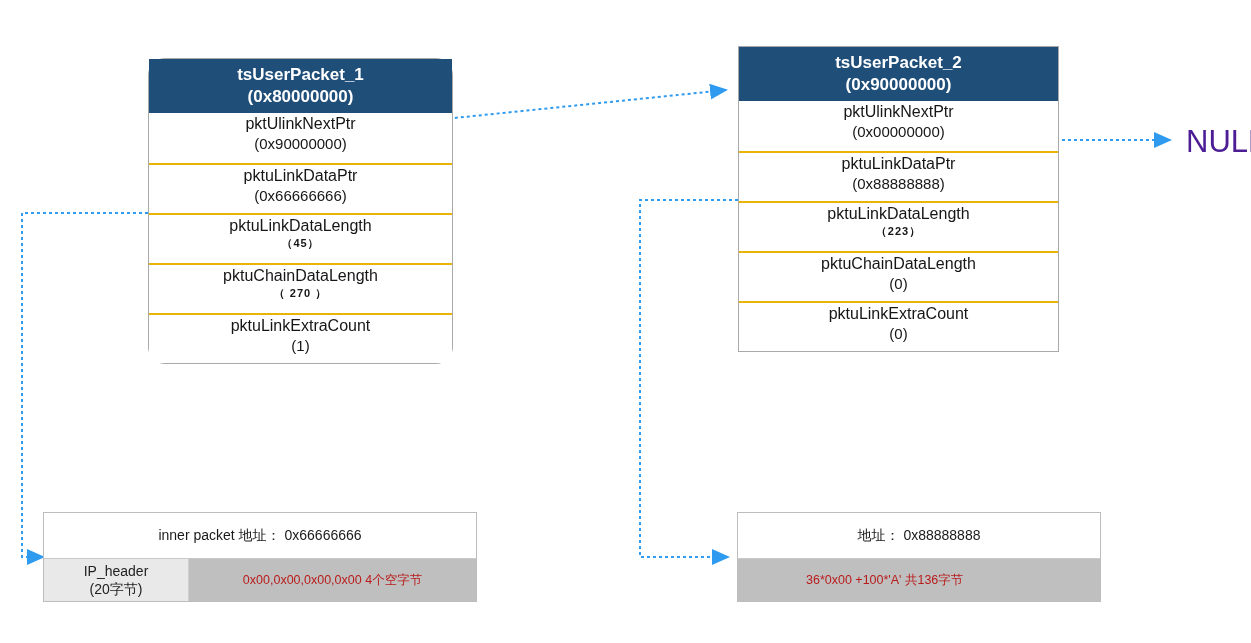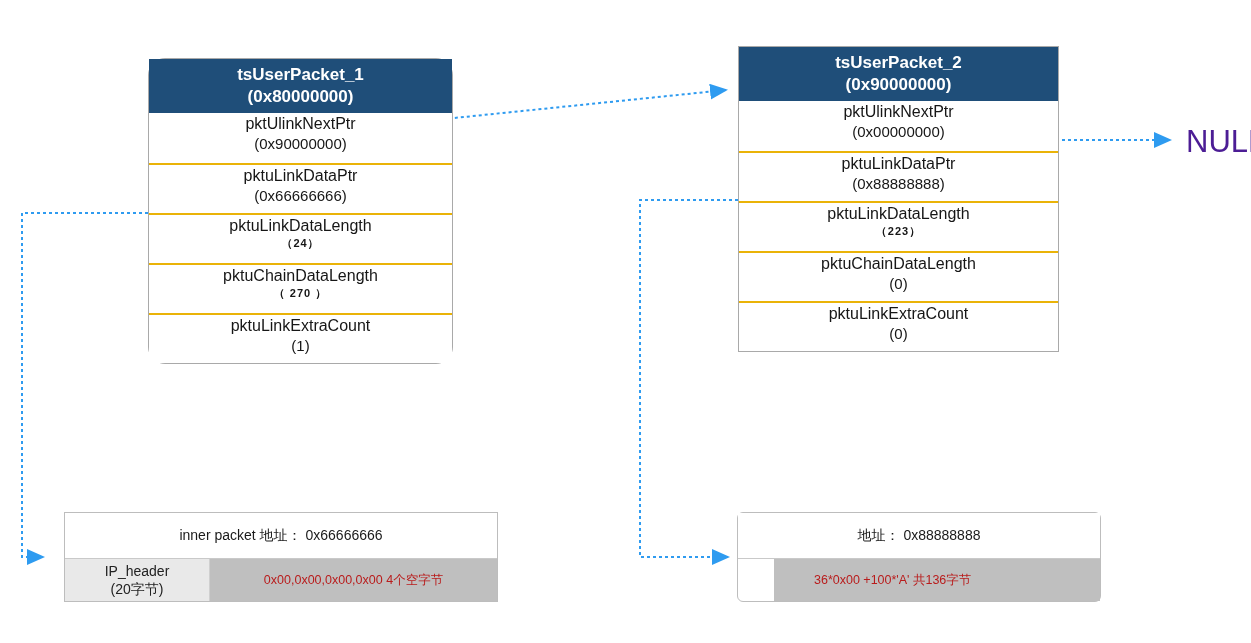--- a/index.html
+++ b/index.html
@@ -32,37 +32,37 @@
   .prow .fval  { font-size:15px; }
   .prow .fval.small-bold { font-size:11px; font-weight:bold; letter-spacing:1px; }
   
   .null-label {
     position:absolute; left:1186px; top:124px; font-size:31px; color:#4c1d95;
   }
   
   .buf {
     position:absolute; border:1px solid #bdbdbd; background:#ffffff;
   }
-  .buf-1 { left:64px; top:512px; width:434px; }
-  .buf-2 { left:737px; top:512px; width:364px;border-radius:6px; }
+  .buf-1 { left:43px; top:512px; width:434px; }
+  .buf-2 { left:737px; top:512px; width:364px; }
   .buf-title {
     height:45px; display:flex; align-items:center; justify-content:center;
     font-size:14px; color:#1a1a1a; background:#ffffff;
   }
   .buf-body { display:flex; height:43px; border-top:1px solid #c9c9c9; }
   .buf-cell-light {
     width:145px; background:#e9e9e9; border-right:1px solid #cfcfcf;
     display:flex; flex-direction:column; align-items:center; justify-content:center;
     font-size:14px; color:#222222; line-height:1.3;
   }
   .buf-cell-gray {
     flex:1; background:#bfbfbf; display:flex; align-items:center;
     justify-content:center; font-size:12.5px; color:#b91c1c;
   }
-  .buf-cell-gray.align-left { justify-content:flex-start; padding-left:40px;margin-left:36px; }
+  .buf-cell-gray.align-left { justify-content:flex-start; padding-left:68px; }
 </style>
 </head>
 <body>
 
 <div class="canvas">
 
   <svg class="arrow-layer" viewBox="0 0 1251 643" xmlns="http://www.w3.org/2000/svg">
     <defs>
       <marker id="ah" markerWidth="10" markerHeight="8" refX="8" refY="4" orient="auto">
         <polygon points="0,0 9,4 0,8" fill="#2E9BF0"></polygon>
@@ -82,21 +82,21 @@
     <div class="prow">
       <div class="fname">pktUlinkNextPtr</div>
       <div class="fval">(0x90000000)</div>
     </div>
     <div class="prow">
       <div class="fname">pktuLinkDataPtr</div>
       <div class="fval">(0x66666666)</div>
     </div>
     <div class="prow">
       <div class="fname">pktuLinkDataLength</div>
-      <div class="fval small-bold">（24）</div>
+      <div class="fval small-bold">（45）</div>
     </div>
     <div class="prow">
       <div class="fname">pktuChainDataLength</div>
       <div class="fval small-bold">（ 270  ）</div>
     </div>
     <div class="prow">
       <div class="fname">pktuLinkExtraCount</div>
       <div class="fval">(1)</div>
     </div>
   </div>

